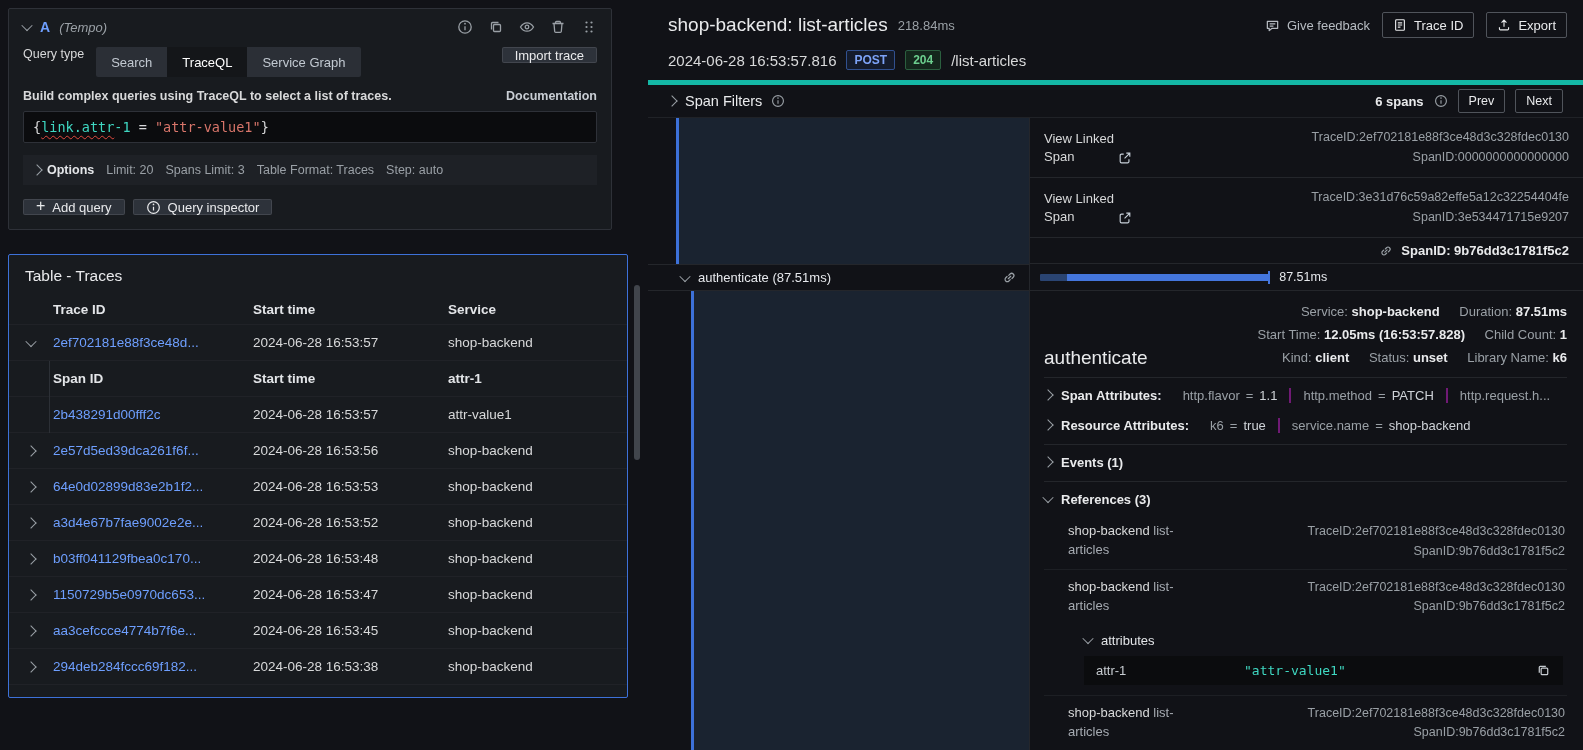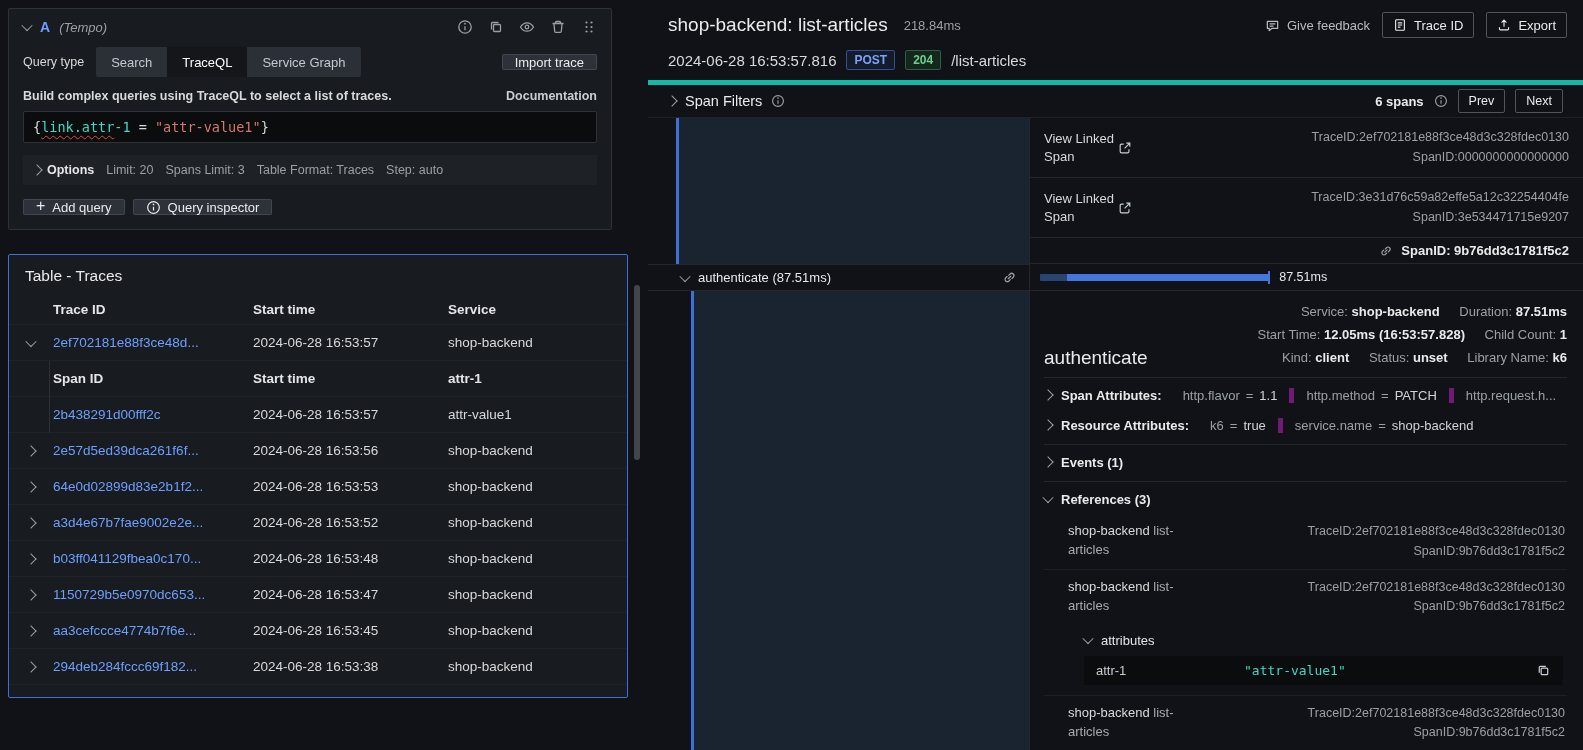--- a/index.html
+++ b/index.html
@@ -16,21 +16,21 @@
 
   
   .left-pane{width:648px;flex:none;position:relative;padding:8px 0 0 8px}
   .query-panel{width:604px;background:#181b1f;border:1px solid #2e3138;border-radius:2px}
   .qp-header{display:flex;align-items:center;gap:9px;padding:10px 14px 6px 14px}
   .ref-id{color:#6e9fff;font-weight:700;font-size:14px}
   .ds-name{color:#9aa0a6;font-style:italic}
   .qp-icons{margin-left:auto;display:flex;gap:15px;color:#9aa0a6;align-items:center}
   .qp-icons .ic{cursor:pointer}
   .qp-body{padding:6px 14px 14px 14px}
-  .qp-row{display:flex;align-items:center;gap:12px}
+  .qp-row{display:flex;align-items:flex-start;gap:12px}
   .qp-label{font-size:12.5px;color:#d8d9da}
   .radio-group{display:flex;background:#2b2f36;border-radius:2px;height:30px;padding:0;overflow:hidden}
   .radio-group button{background:transparent;border:none;color:#c2c9d1;font-size:13px;padding:0 15px;
     cursor:pointer;font-family:inherit}
   .radio-group button.active{background:#141619;color:#fff}
   .btn{display:inline-flex;align-items:center;gap:7px;background:#2d323a;border:1px solid rgba(255,255,255,.10);
     color:#e9eaec;font-size:13px;height:16px;padding:0 12px;border-radius:2px;cursor:pointer;font-family:inherit}
   .import-btn{margin-left:auto}
   .qp-help{display:flex;justify-content:space-between;margin:12px 0 8px;font-size:12.5px;
     font-weight:600;color:#d8d9da}
@@ -57,21 +57,21 @@
   .t-cell{font-size:13.5px;color:#d8d9da}
   .sub-wrap{position:relative}
   .sub-wrap::before{content:'';position:absolute;left:40px;top:0;bottom:0;width:1px;background:#2c3036}
   .sub-head{font-weight:700;color:#e3e5e8;font-size:13.5px}
   .v-scrollbar{position:absolute;right:8px;top:285px;width:6px;height:175px;background:#41454c;
     border-radius:3px;cursor:grab}
 
   
   .right-pane{flex:1;min-width:0;display:flex;flex-direction:column}
   .tv-header{padding:12px 16px 10px 20px}
-  .tv-row1{display:flex;align-items:center;gap:16px}
+  .tv-row1{display:flex;align-items:center;gap:10px}
   .tv-title{font-size:19px;font-weight:500;color:#e9eaec;margin:0}
   .tv-duration{color:#9aa0a6;font-size:13px}
   .tv-actions{margin-left:auto;display:flex;align-items:center;gap:12px}
   .feedback{display:flex;gap:7px;color:#b7bcc2;font-size:13px;align-items:center;cursor:pointer}
   .btn-outline{display:inline-flex;gap:7px;align-items:center;height:26px;padding:0 10px;
     border:1px solid #50545b;border-radius:2px;background:transparent;color:#e9eaec;font-size:13px;
     cursor:pointer;font-family:inherit;white-space:nowrap}
   .tv-row2{display:flex;align-items:center;gap:10px;margin-top:12px;font-size:15px;color:#d8d9da}
   .badge{font-size:12px;font-weight:600;padding:2px 7px;border-radius:2px}
   .badge.post{color:#7da3f7;border:1px solid #31508f;background:#141b2b}
@@ -87,21 +87,21 @@
   .names-col{width:382px;flex:none;border-right:1px solid #24262b;display:flex;flex-direction:column}
   .sel-block{background:#1a2330;border-left:3px solid #3d71d9}
   .b1{height:146px;margin-left:28px}
   .b2{flex:1;margin-left:43px}
   .span-row{height:27px;display:flex;align-items:center;gap:9px;padding-left:33px;
     border-top:1px solid #24262b;border-bottom:1px solid #24262b;font-size:13px;color:#e6e8ec;cursor:pointer}
   .span-row .chain{margin-left:auto;margin-right:12px;color:#9aa0a6}
 
   .details-col{flex:1;min-width:0;display:flex;flex-direction:column}
   .linked-row{height:60px;display:flex;align-items:center;padding:0 14px;border-bottom:1px solid #24262b}
-  .linked-label{width:96px;font-size:13px;color:#d8d9da;line-height:1.35;display:flex;align-items:center;gap:2px;cursor:pointer}
+  .linked-label{width:96px;font-size:13px;color:#d8d9da;line-height:1.35;display:flex;align-items:flex-end;gap:2px;cursor:pointer}
   .linked-label .txt{width:72px}
   .ext-ic{color:#c7d0d9}
   .ids{margin-left:auto;text-align:right;font-size:12.5px;color:#9aa0a6;line-height:1.55}
   .spanid-row{height:26px;display:flex;align-items:center;justify-content:flex-end;gap:8px;
     padding:0 14px;border-bottom:1px solid #24262b;font-size:13px;font-weight:600;color:#e9eaec}
   .timeline-row{height:27px;display:flex;align-items:center;padding:0 10px;border-bottom:1px solid #24262b;cursor:pointer}
   .tl-bar{width:43%;height:7px;border-radius:1px;position:relative;
     background:linear-gradient(90deg,#2a4472 0%,#2a4472 12%,#4476dd 12%,#4476dd 100%)}
   .tl-tick{position:absolute;right:-1px;top:-3px;width:2px;height:13px;background:#4476dd}
   .tl-label{margin-left:10px;font-size:12.5px;color:#e6e8ec}
@@ -110,21 +110,21 @@
   .sd-top{display:flex;align-items:flex-end}
   .sd-name{font-size:19px;font-weight:500;color:#e9eaec;margin:0}
   .sd-stats{margin-left:auto;text-align:right;font-size:13px;line-height:1.75}
   .lab{color:#9aa0a6}
   .val{color:#e9eaec;font-weight:600}
   .pair{margin-left:16px;white-space:nowrap}
   .acc-wrap{border-top:1px solid #24262b;margin-top:8px;padding-top:2px}
   .acc-row{display:flex;align-items:center;gap:9px;height:30px;font-size:13px;cursor:pointer}
   .acc-label{font-weight:600;color:#e9eaec;white-space:nowrap}
   .pills{display:flex;align-items:center;color:#9aa0a6;overflow:hidden}
-  .pill{padding:0 12px;border-right:5px solid #701a75;display:flex;gap:6px;white-space:nowrap}
+  .pill{padding:0 12px;border-right:2px solid #701a75;display:flex;gap:6px;white-space:nowrap}
   .pill:last-child{border-right:none}
   .pill .pv{color:#cfd3d8}
   .sect{border-top:1px solid #24262b;margin-top:4px;padding-top:2px}
   .ref-item{display:flex;padding:8px 2px 8px 24px;border-bottom:1px solid #1d1f24;cursor:pointer}
   .ref-name{width:130px;font-size:13px;color:#d8d9da;line-height:1.45}
   .ref-name .op{color:#a6abb2}
   .ref-attr-toggle{display:flex;align-items:center;gap:9px;padding:8px 0 6px 40px;font-size:13px;
     color:#e3e5e8;cursor:pointer}
   .kv-row{margin:2px 4px 10px 40px;background:#0b0c0e;display:flex;align-items:center;padding:7px 12px}
   .kv-key{width:148px;color:#c7ccd1;font-size:13px}

